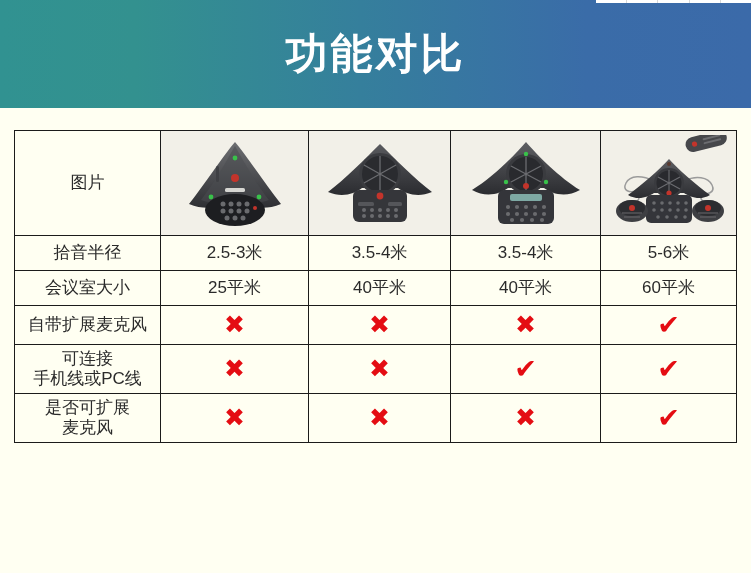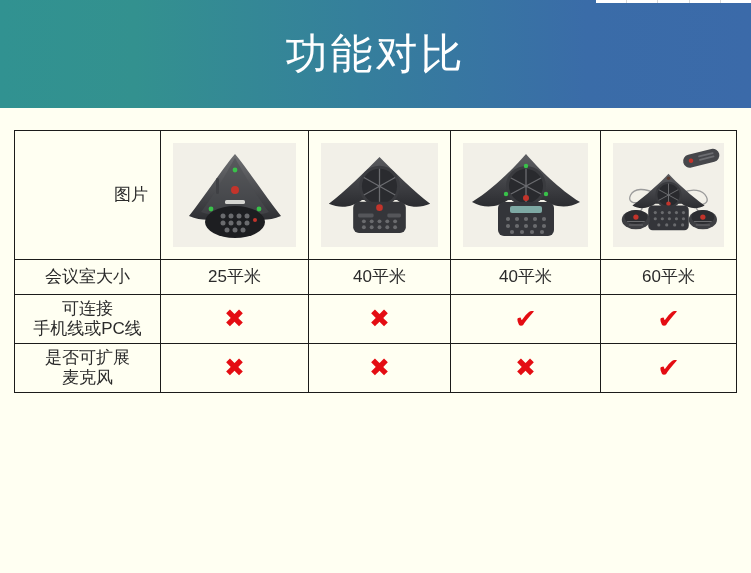--- a/index.html
+++ b/index.html
@@ -23,21 +23,21 @@
     width: 751px;
     height: 108px;
     background: linear-gradient(to right, #319291 0%, #33918f 18%, #357f9c 48%, #3a6ca8 78%, #3b6aa9 100%);
     display: flex;
     align-items: center;
     justify-content: center;
   }
   .banner-title {
     color: #ffffff;
     font-size: 42px;
-    font-weight: 400;
+    font-weight: 700;
     letter-spacing: 3px;
     line-height: 1;
     font-family: "DejaVu Sans", "Liberation Sans", sans-serif;
   }
   .top-strip {
     position: absolute;
     top: 0;
     left: 596px;
     width: 155px;
     height: 3px;
@@ -76,21 +76,21 @@
     background: #fffff2;
   }
   td.rowhead { font-size: 17px; }
   td.small { font-size: 14.5px; }
   .c0 { width: 146px; }
   .c1 { width: 148px; }
   .c2 { width: 142px; }
   .c3 { width: 150px; }
   .c4 { width: 136px; }
 
-  tr.r-photo td { height: 104px; padding: 12px; text-align: right; }
+  tr.r-photo td { height: 104px; padding: 0; }
   tr.r-model td { height: 40px; }
   tr.r-radius td { height: 30px; }
   tr.r-room td { height: 30px; }
   tr.r-scene td { height: 38px; }
   tr.r-mark td { height: 34px; }
   tr.r-mark2 td { height: 44px; }
 
   .mark {
     font-size: 25px;
     font-weight: bold;
@@ -305,31 +305,45 @@
             <ellipse cx="102" cy="73" rx="13" ry="8" fill="#2c2d31"></ellipse>
             <circle cx="102" cy="73" r="3" fill="#c3342b"></circle>
             <path d="M92 78 L112 78 M94 82 L110 82" stroke="#6a6b6e" stroke-width="1.2"></path>
           </g>
         </svg>
       </div>
     </td>
   </tr>
 
 
+  <tr class="r-radius">
+    <td class="rowhead">拾音半径</td>
+    <td>2.5-3米</td>
+    <td>3.5-4米</td>
+    <td>3.5-4米</td>
+    <td>5-6米</td>
+  </tr>
 
   <tr class="r-room">
     <td class="rowhead">会议室大小</td>
     <td>25平米</td>
     <td>40平米</td>
     <td>40平米</td>
     <td>60平米</td>
   </tr>
 
 
 
+  <tr class="r-mark">
+    <td class="rowhead small">自带扩展麦克风</td>
+    <td><span class="mark">✖</span></td>
+    <td><span class="mark">✖</span></td>
+    <td><span class="mark">✖</span></td>
+    <td><span class="mark tick">✔</span></td>
+  </tr>
 
   <tr class="r-mark2">
     <td class="rowhead small">
       <span class="two-line">可连接</span>
       <span class="two-line">手机线或PC线</span>
     </td>
     <td><span class="mark">✖</span></td>
     <td><span class="mark">✖</span></td>
     <td><span class="mark tick">✔</span></td>
     <td><span class="mark tick">✔</span></td>

